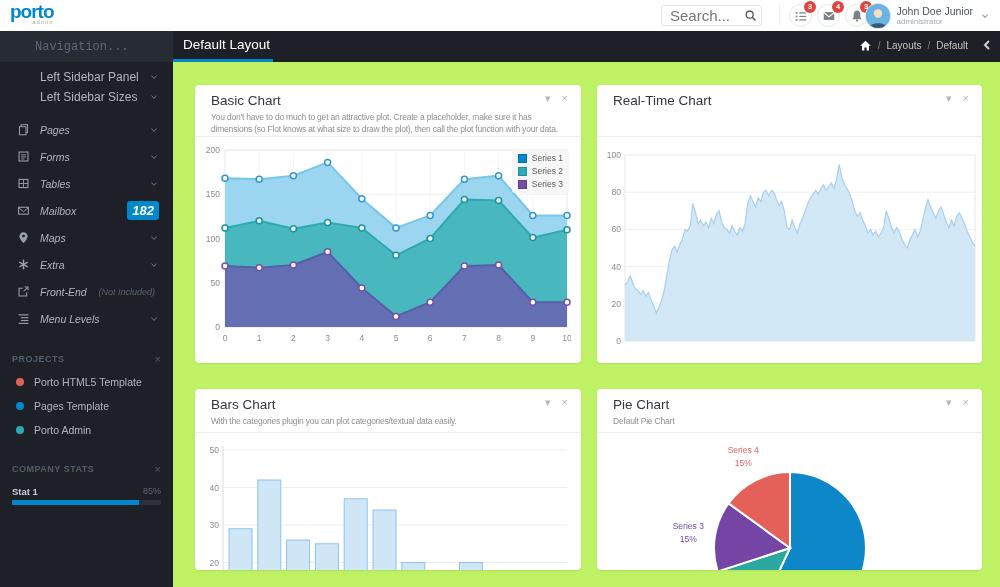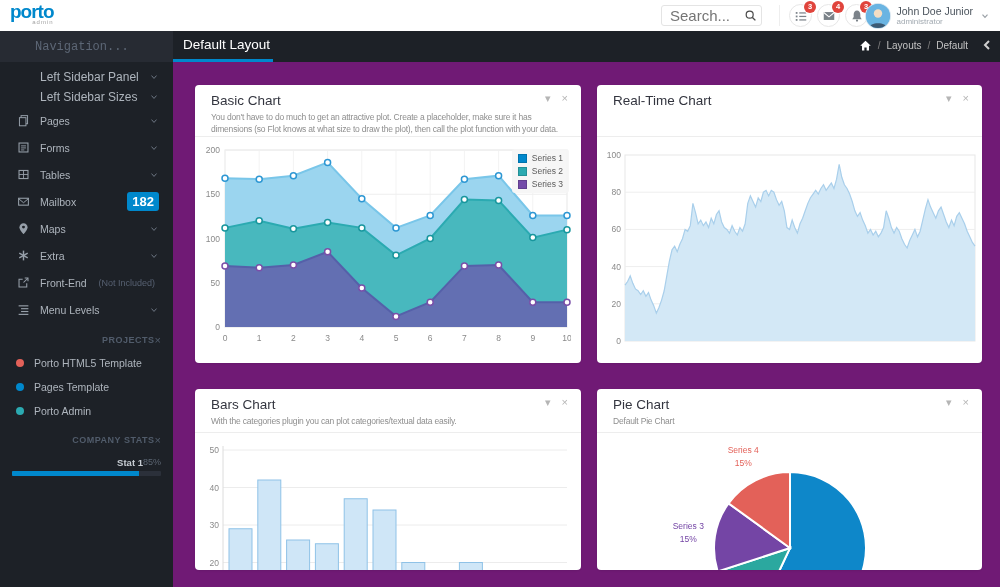--- a/index.html
+++ b/index.html
@@ -28,48 +28,48 @@
   
   .sidebar{position:absolute;left:0;top:31px;width:173px;height:556px;background:#1d2127;z-index:4;}
   .sidebar-header{height:31px;display:flex;}
   .nav-search{flex:1;background:#272b33;border:0;outline:none;color:#98a1ad;font-size:12px;padding-left:35px;
     font-family:Liberation Mono, monospace;}
   .nav-search::placeholder{color:#5d6776;}
   .hamburger{width:36px;background:#15181d;display:flex;align-items:center;justify-content:center;cursor:pointer;}
   .submenu{padding-top:5px;}
   .sub-item{height:20px;display:flex;align-items:center;padding:0 14px 0 40px;cursor:pointer;position:relative;}
   .sub-item .label{flex:1;font-size:12px;color:#aeb5bd;}
-  .side-menu{}
+  .side-menu{margin-top:9px;font-style:italic;}
   .side-item{height:27px;display:flex;align-items:center;padding:0 14px 0 16px;cursor:pointer;position:relative;}
   .side-item .icon{width:15px;display:flex;justify-content:center;margin-right:9px;}
   .side-item .label{flex:1;font-size:10.5px;color:#aeb5bd;}
   .side-item .note{font-size:9px;color:#566071;margin-right:4px;}
   .side-item .count-badge{color:#fff;font-size:13px;font-weight:bold;border-radius:3px;padding:2px 5px;}
-  .side-section{margin-top:6px;padding:0 12px;text-align:right;}
+  .side-section{margin-top:16px;padding:0 12px;}
   .side-section-head{display:flex;align-items:center;height:22px;}
   .side-section-title{flex:1;font-size:9px;color:#515c6b;letter-spacing:0.5px;font-weight:bold;}
   .side-close{color:#515c6b;font-size:11px;cursor:pointer;line-height:10px;}
   .proj-item{height:24px;display:flex;align-items:center;cursor:pointer;}
   .proj-item .dot{width:8px;height:8px;border-radius:50%;margin:0 10px 0 4px;}
   .proj-item .label{font-size:10.5px;color:#aeb5bd;}
   .stat-row{display:flex;align-items:center;height:18px;margin-top:2px;}
   .stat-label{flex:1;font-size:9.5px;font-weight:bold;color:#c8ced4;}
   .stat-value{font-size:9px;color:#5c6673;}
   .stat-track{height:5px;background:#2b303a;border-radius:1px;overflow:hidden;}
   .stat-fill{height:5px;width:0;}
   
   .content-header{position:absolute;left:173px;top:31px;width:827px;height:31px;background:#1d2127;z-index:4;}
   .page-title{position:absolute;left:10px;top:0;line-height:28px;color:#fff;font-size:13.5px;font-weight:400;}
   .blue-strip{position:absolute;left:0;top:28px;width:100px;height:3px;}
   .breadcrumb{position:absolute;right:32px;top:0;height:28px;display:flex;align-items:center;gap:6px;
     color:#c3c3c3;font-size:10px;}
   .breadcrumb .sep{color:#7d7d7d;}
   .collapse-chevron{position:absolute;right:7px;top:7px;cursor:pointer;}
   
-  .content{position:absolute;left:173px;top:62px;width:827px;height:525px;background:#701a75;}
+  .content{position:absolute;left:173px;top:62px;width:827px;height:525px;background:#bef264;}
   .panel{position:absolute;background:#fff;border-radius:4px;box-shadow:0 1px 2px rgba(0,0,0,0.08);overflow:hidden;}
   #panel-basic{left:22px;top:23px;width:386px;height:278px;}
   #panel-realtime{left:424px;top:23px;width:385px;height:278px;}
   #panel-bars{left:22px;top:327px;width:386px;height:181px;}
   #panel-pie{left:424px;top:327px;width:385px;height:181px;}
   .panel-header{box-sizing:border-box;padding:7px 16px 0;border-bottom:1px solid #ededed;overflow:hidden;position:relative;}
   .ph-tall{height:52px;}
   .ph-short{height:44px;}
   .panel-title{font-size:13.5px;color:#33353f;font-weight:400;line-height:18px;}
   .panel-desc{font-size:8.5px;letter-spacing:-0.2px;color:#8e8e8e;line-height:12px;margin-top:1px;}

